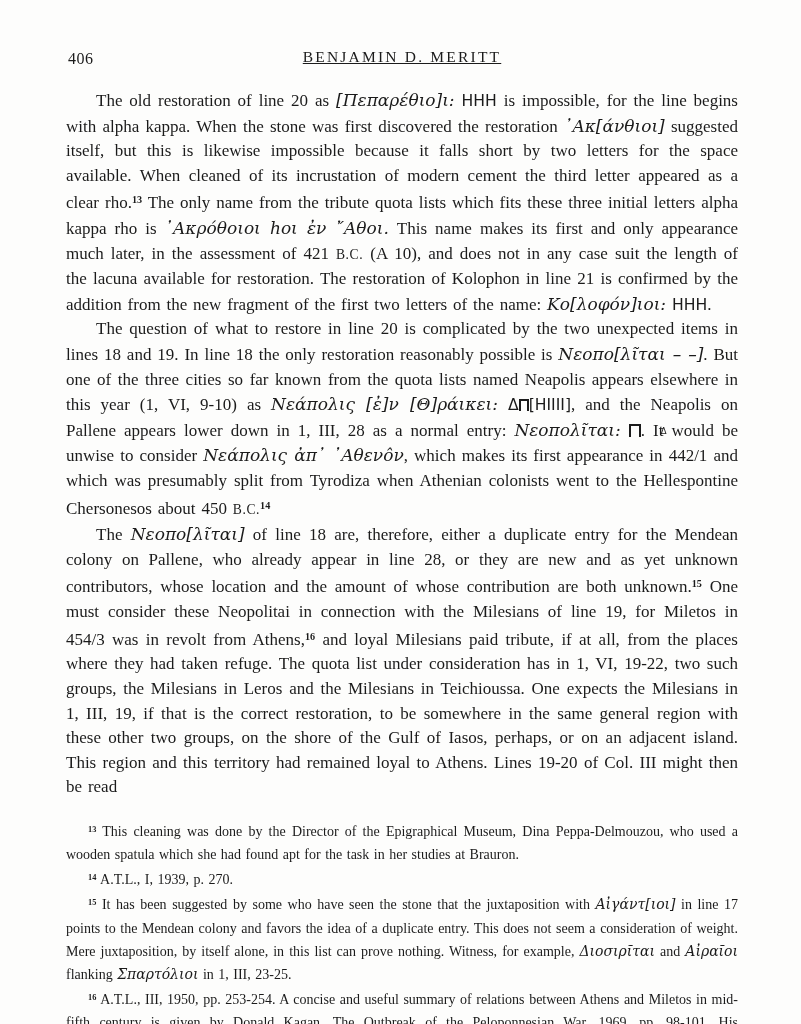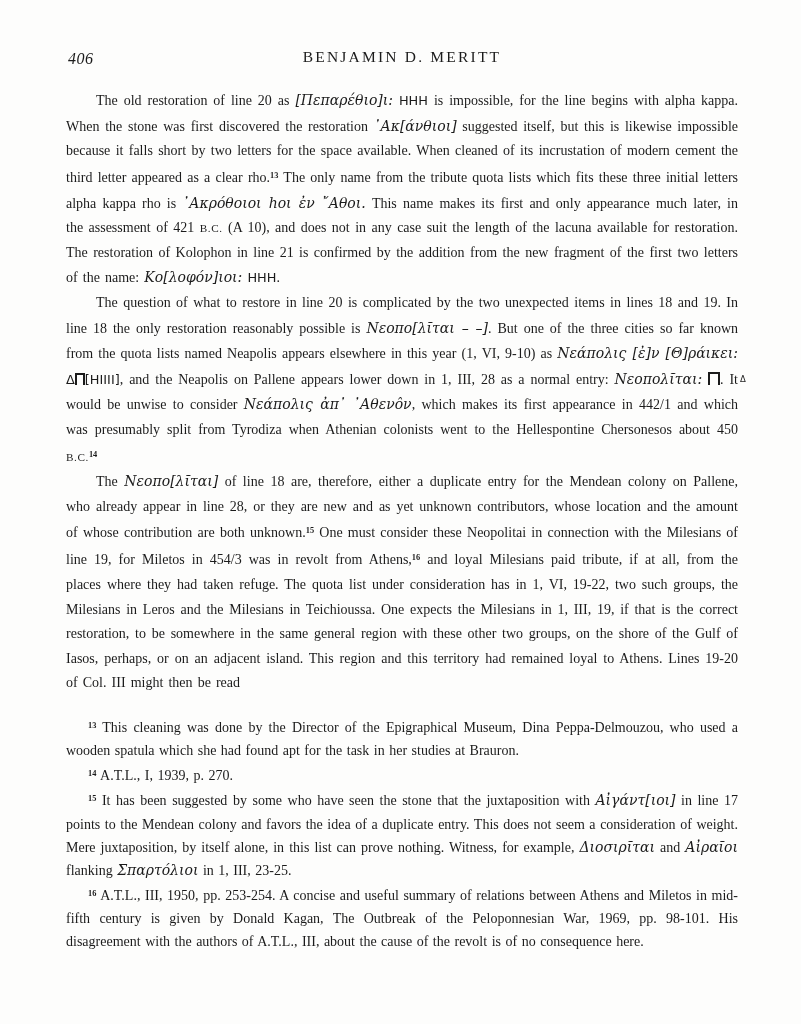--- a/index.html
+++ b/index.html
@@ -4,23 +4,23 @@
 <style>
   html,body{margin:0;padding:0;}
   body{background:#ffffff;}
   .sheet{
     width:801px;height:1024px;box-sizing:border-box;overflow:hidden;
     background:#fdfdfc;color:#1b1b1b;position:relative;
     padding:48px 63px 0 66px;
     font-family:"Liberation Serif","DejaVu Serif",serif;
   }
   .pagehead{position:relative;height:24px;margin-bottom:16px;}
-  .folio{position:absolute;left:2px;top:2px;font-size:16px;letter-spacing:.5px;font-style:italic;}
-  .running-head{text-align:center;font-size:15.5px;letter-spacing:2.2px;}
-  .bodytext{font-size:14px;line-height:24.6px;text-align:justify;word-spacing:1.6px;}
+  .folio{position:absolute;left:2px;top:2px;font-size:16px;letter-spacing:.5px;}
+  .running-head{text-align:center;font-size:15.5px;letter-spacing:2.2px;text-decoration:underline;}
+  .bodytext{font-size:17px;line-height:24.6px;text-align:justify;word-spacing:1.6px;}
   .bodytext p{margin:0;text-indent:30px;}
   .footnotes{margin-top:18px;font-size:14px;line-height:23px;text-align:justify;word-spacing:1px;}
   .footnotes p{margin:0;text-indent:22px;}
   .gk{font-family:"DejaVu Serif",serif;font-style:italic;}
   .it{}
   .epi{font-family:"DejaVu Sans","Liberation Sans",sans-serif;font-size:.92em;}
   .sc{font-size:.8em;letter-spacing:.6px;}
   .sup{font-size:.6em;font-weight:700;vertical-align:.5em;letter-spacing:0;}
   .icon{display:inline-block;box-sizing:border-box;}
   .acro-five{width:10px;height:12px;border:2px solid #1b1b1b;border-bottom:none;vertical-align:-1px;}

